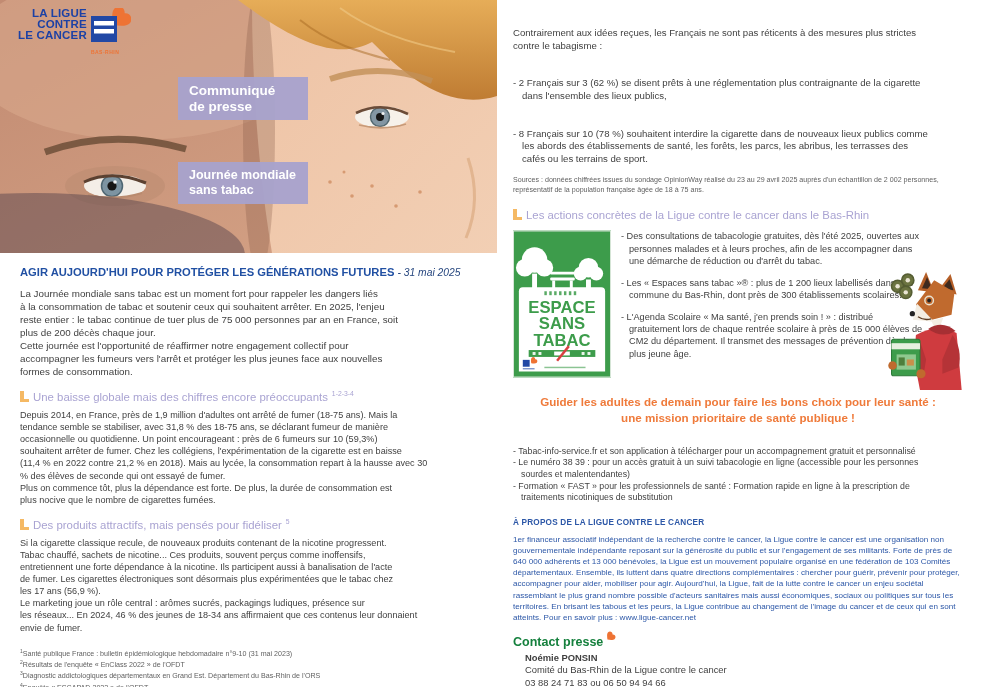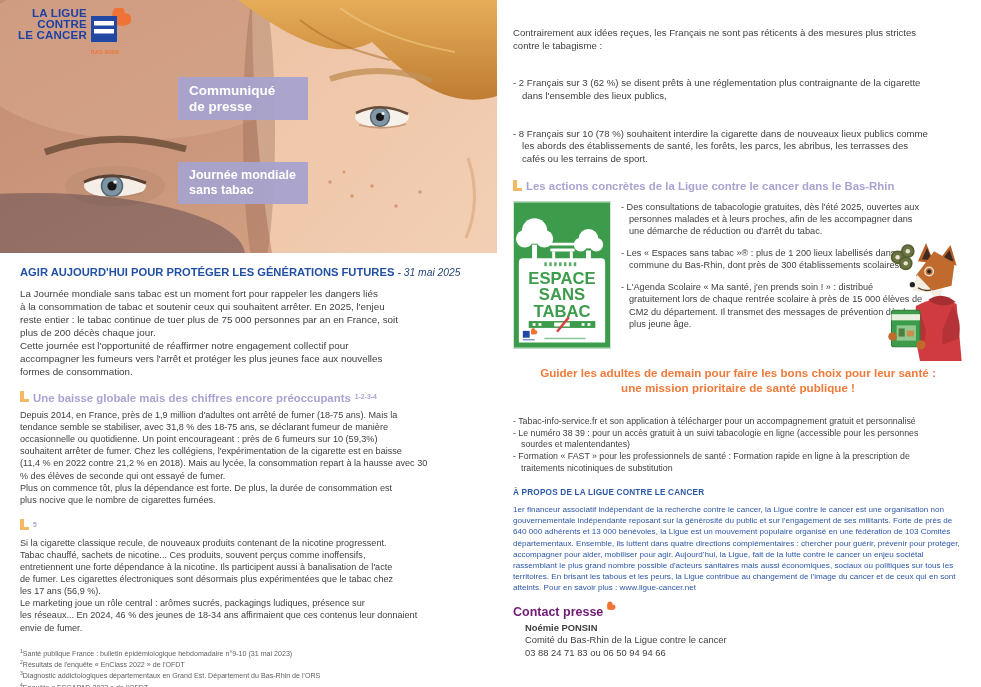--- a/index.html
+++ b/index.html
@@ -18,22 +18,22 @@
   .logo-region{font-size:5px;font-weight:bold;color:#ee7334;letter-spacing:.5px;margin-top:1px;}
   .badge{position:absolute;left:178px;background:rgba(167,162,206,.95);color:#ffffff;
          padding:6px 11px;box-sizing:border-box;width:130px;}
   .badge1{top:77px;font-weight:bold;font-size:13.5px;line-height:1.15;}
   .badge2{top:162px;font-weight:600;font-size:12.5px;line-height:1.2;}
 
   .left-body{padding:13px 10px 0 20px;}
   .doc-title{margin:0 0 9px;font-size:11.2px;font-weight:bold;color:#2150a3;}
   .doc-title .date{font-weight:normal;font-style:italic;font-size:10.3px;color:#27477f;}
   .intro{margin:0;font-size:9.8px;line-height:1.33;color:#3f3f3f;}
-  .sec-h{display:flex;align-items:center;gap:4px;margin:13px 0 5px;
-         font-size:11.4px;font-weight:bold;color:#a9a3d2;}
+  .sec-h{display:flex;align-items:flex-start;gap:4px;margin:13px 0 5px;
+         font-size:11.4px;font-weight:normal;color:#a9a3d2;}
   .sec-h sup{font-size:6.8px;line-height:1;}
   .lmark{display:inline-block;width:5px;height:8px;border-left:4px solid #f5b964;
          border-bottom:3px solid #f5b964;margin-bottom:2px;flex:none;}
   .body2{margin:0;font-size:9.1px;line-height:1.33;color:#3f3f3f;}
   .footnotes{margin-top:14px;}
   .fn{font-size:7.1px;line-height:1.42;color:#5f5f5f;}
   .fn sup{font-size:5px;}
 
   
   .col-right{flex:1;box-sizing:border-box;padding:27px 18px 0 16px;}
@@ -48,21 +48,21 @@
   .abullet{font-size:9.2px;line-height:1.32;color:#3f3f3f;margin-bottom:10px;
            padding-left:8px;text-indent:-8px;}
   .fox{position:absolute;right:-4px;top:40px;}
   .callout{margin:16px 0 20px;text-align:center;font-weight:bold;color:#ef7a3a;
            font-size:11.6px;line-height:1.35;}
   .res-h{margin:0 0 5px;font-size:9.4px;font-weight:bold;color:#3b3b3b;}
   .rbullet{font-size:8.8px;line-height:1.33;color:#3f3f3f;padding-left:8px;text-indent:-8px;}
   .about-h{margin:14px 0 7px;font-size:8.2px;font-weight:bold;color:#2c57a7;letter-spacing:.2px;}
   .about{margin:0;font-size:8.1px;line-height:1.37;color:#2c57a7;}
   .contact-h{margin-top:12px;display:flex;align-items:flex-start;gap:1px;
-             font-size:12.5px;font-weight:bold;color:#701a75;}
+             font-size:12.5px;font-weight:bold;color:#15803d;}
   .contact-block{margin:3px 0 0 12px;font-size:9.4px;line-height:1.32;color:#3f3f3f;}
   .contact-name{font-weight:bold;}
   .contact-email{color:#3f3f3f;text-decoration:none;}
 </style>
 </head>
 <body>
 
 <div class="page">
 
   <div class="col-left">
@@ -162,20 +162,21 @@
 tendance semble se stabiliser, avec 31,8 % des 18-75 ans, se déclarant fumeur de manière
 occasionnelle ou quotidienne. Un point encourageant : près de 6 fumeurs sur 10 (59,3%)
 souhaitent arrêter de fumer. Chez les collégiens, l'expérimentation de la cigarette est en baisse
 (11,4 % en 2022 contre 21,2 % en 2018). Mais au lycée, la consommation repart à la hausse avec 30
 % des élèves de seconde qui ont essayé de fumer.
 Plus on commence tôt, plus la dépendance est forte. De plus, la durée de consommation est
 plus nocive que le nombre de cigarettes fumées.</p>
 
       <h2 class="sec-h">
         <span class="lmark"></span>
+        <span>Des produits attractifs, mais pensés pour fidéliser</span>
           <sup>5</sup>
       </h2>
       <p class="body2 ml">Si la cigarette classique recule, de nouveaux produits contenant de la nicotine progressent.
 Tabac chauffé, sachets de nicotine... Ces produits, souvent perçus comme inoffensifs,
 entretiennent une forte dépendance à la nicotine. Ils participent aussi à banalisation de l'acte
 de fumer. Les cigarettes électroniques sont désormais plus expérimentées que le tabac chez
 les 17 ans (56,9 %).
 Le marketing joue un rôle central : arômes sucrés, packagings ludiques, présence sur
 les réseaux... En 2024, 46 % des jeunes de 18-34 ans affirmaient que ces contenus leur donnaient
 envie de fumer.</p>
@@ -192,20 +193,22 @@
 
   <div class="col-right">
 
     <p class="r-intro ml">Contrairement aux idées reçues, les Français ne sont pas réticents à des mesures plus strictes
 contre le tabagisme :</p>
     <div class="bullet ml">- 2 Français sur 3 (62 %) se disent prêts à une réglementation plus contraignante de la cigarette
 dans l'ensemble des lieux publics,</div>
     <div class="bullet ml">- 8 Français sur 10 (78 %) souhaitent interdire la cigarette dans de nouveaux lieux publics comme
 les abords des établissements de santé, les forêts, les parcs, les abribus, les terrasses des
 cafés ou les terrains de sport.</div>
+    <p class="sources ml">Sources : données chiffrées issues du sondage OpinionWay réalisé du 23 au 29 avril 2025 auprès d'un échantillon de 2 002 personnes,
+représentatif de la population française âgée de 18 à 75 ans.</p>
 
     <h2 class="sec-h">
       <span class="lmark"></span>
       <span>Les actions concrètes de la Ligue contre le cancer dans le Bas-Rhin</span>
     </h2>
 
     <div class="actions-row">
       <svg class="poster" width="98" height="148" viewBox="0 0 100 150">
         <rect width="100" height="150" fill="#3d9c4b"></rect>
         <rect x="0.5" y="0.5" width="99" height="149" fill="none" stroke="#d9e7da" stroke-width="1"></rect>

